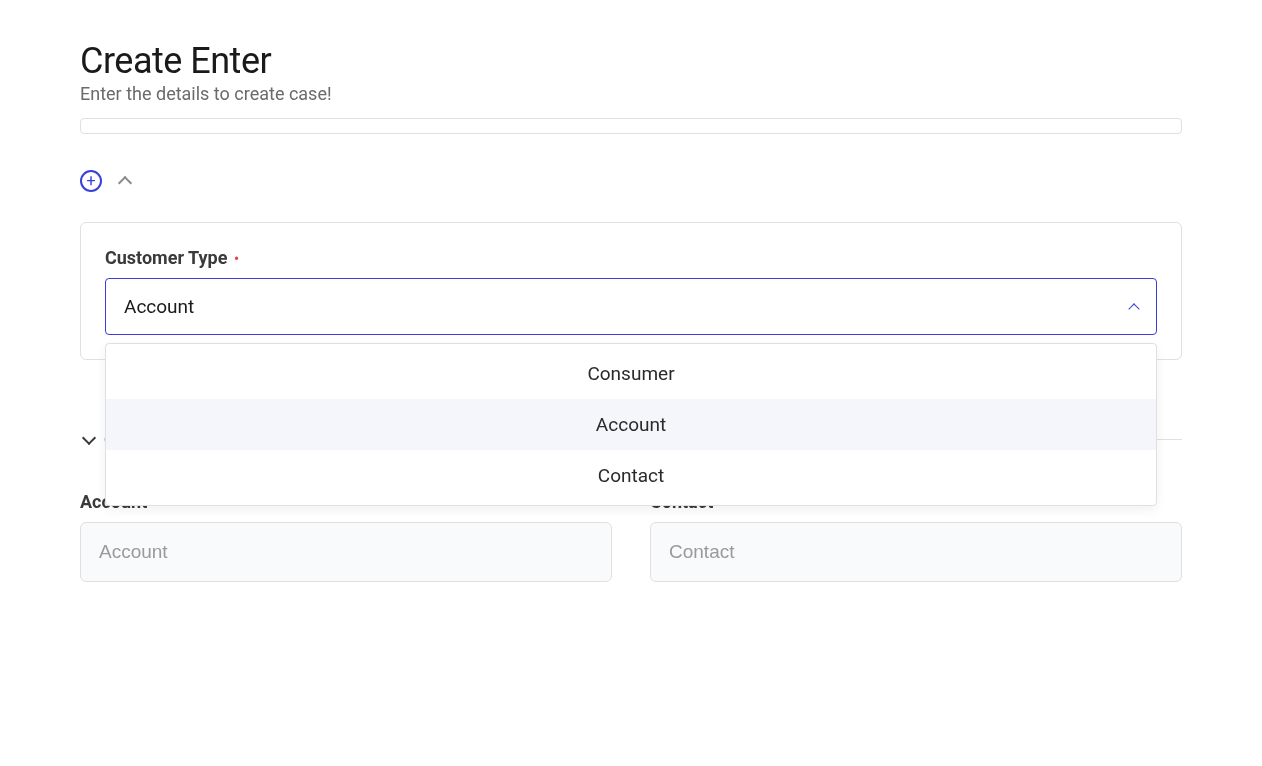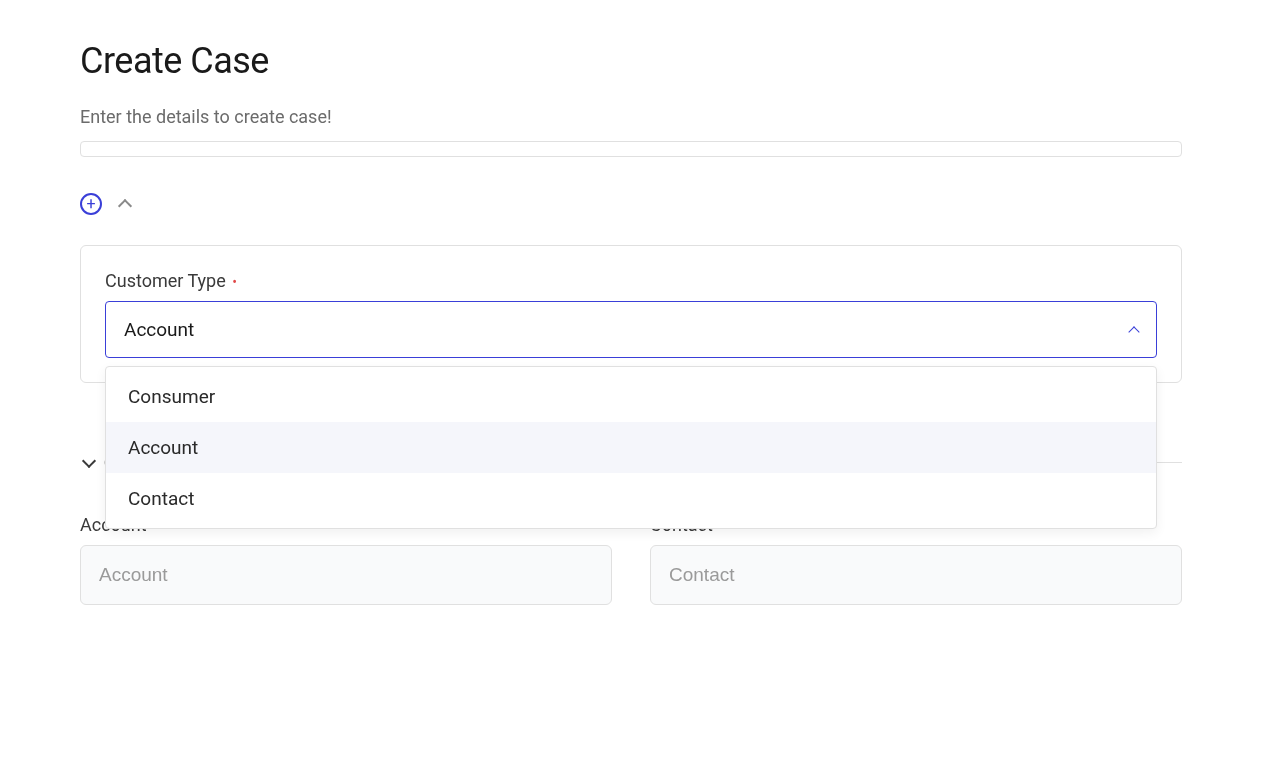--- a/index.html
+++ b/index.html
@@ -16,21 +16,21 @@
     }
     .page-title {
       font-size: 36px;
       font-weight: 400;
       color: #1a1a1a;
       letter-spacing: -0.5px;
     }
     .page-subtitle {
       font-size: 18px;
       color: #6b6b6b;
-      margin-top: 24px;
+      margin-top: 1px;
     }
     .thin-box {
       margin-top: 14px;
       border: 1px solid #e0e0e0;
       border-radius: 4px;
       height: 16px;
     }
     .link-row {
       display: flex;
       align-items: center;
@@ -81,20 +81,21 @@
       margin-top: 30px;
       border: 1px solid #e0e0e0;
       border-radius: 6px;
       padding: 24px;
       position: relative;
     }
     .field-label {
       font-size: 18px;
       color: #3a3a3a;
       margin-bottom: 10px;
+      font-weight: bold;
     }
     .req-dot {
       color: #e04848;
       font-size: 14px;
       vertical-align: middle;
       margin-left: 2px;
     }
     .select-box {
       border: 1.5px solid #3a3fd8;
       border-radius: 4px;
@@ -115,20 +116,21 @@
       top: 100%;
       left: 0;
       right: 0;
       margin-top: 8px;
       background: #fff;
       border: 1px solid #e0e0e0;
       border-radius: 4px;
       box-shadow: 0 4px 12px rgba(0,0,0,0.06);
       z-index: 10;
       padding: 4px 0;
+      text-align: center;
     }
     .dropdown-item {
       padding: 14px 22px;
       font-size: 19px;
       color: #2a2a2a;
       cursor: pointer;
     }
     .dropdown-item.selected {
       background: #f5f6fb;
     }
@@ -169,21 +171,21 @@
     .text-input::placeholder {
       color: #9a9a9a;
     }
     .select-wrap { position: relative; }
   </style>
 </head>
 <body>
 
 <div class="page">
 
-  <h1 class="page-title">Create Case</h1>
+  <h1 class="page-title">Create Enter</h1>
   <div class="page-subtitle">Enter the details to create case!</div>
 
   <div class="thin-box"></div>
 
   <div class="link-row">
     <span class="plus-circle">+</span>
     <span class="chevron"></span>
   </div>
 
   <div class="panel">

